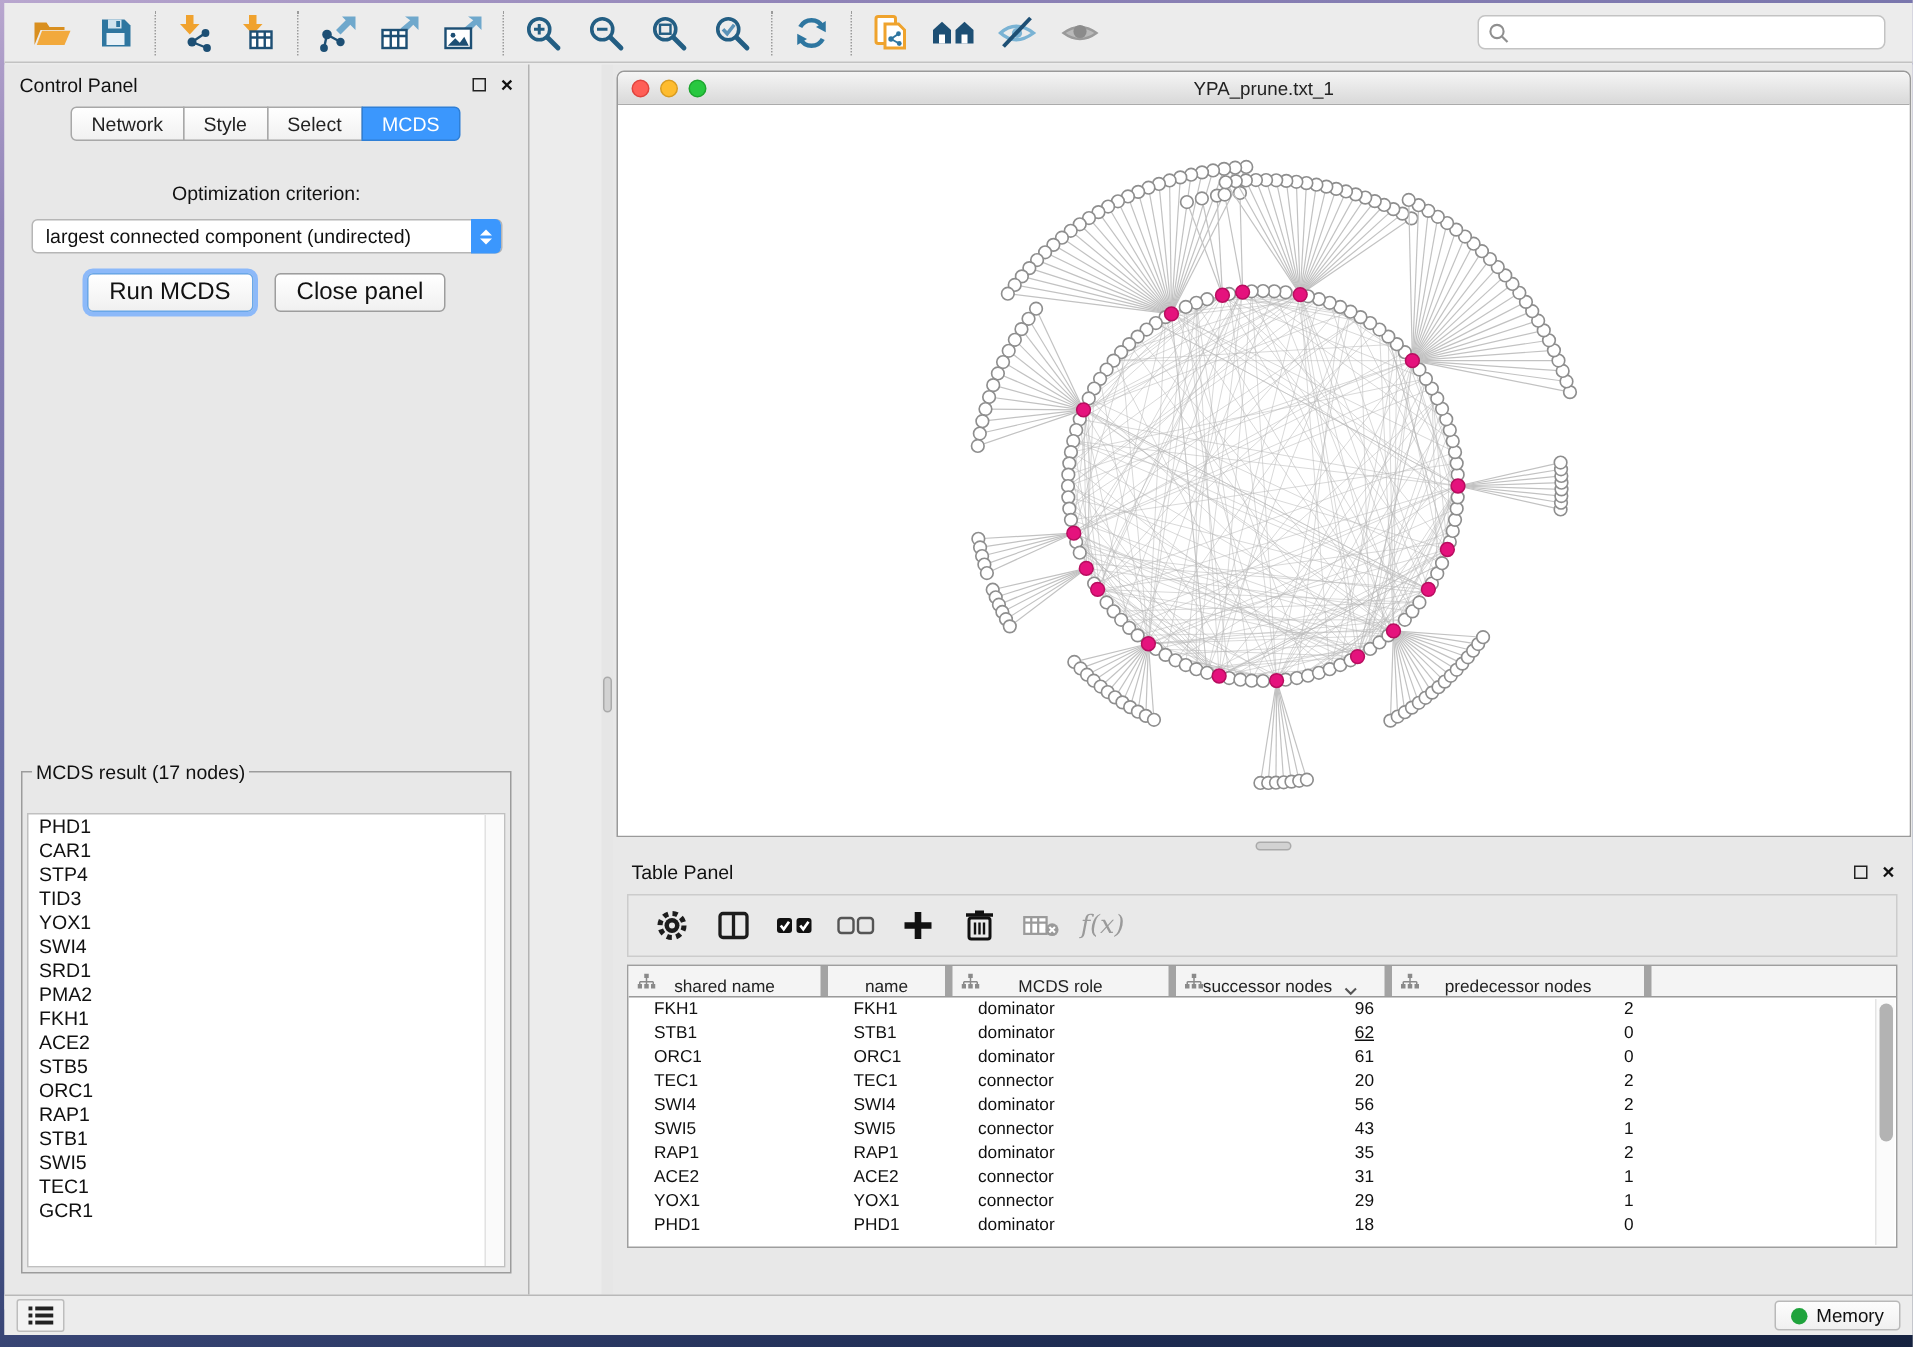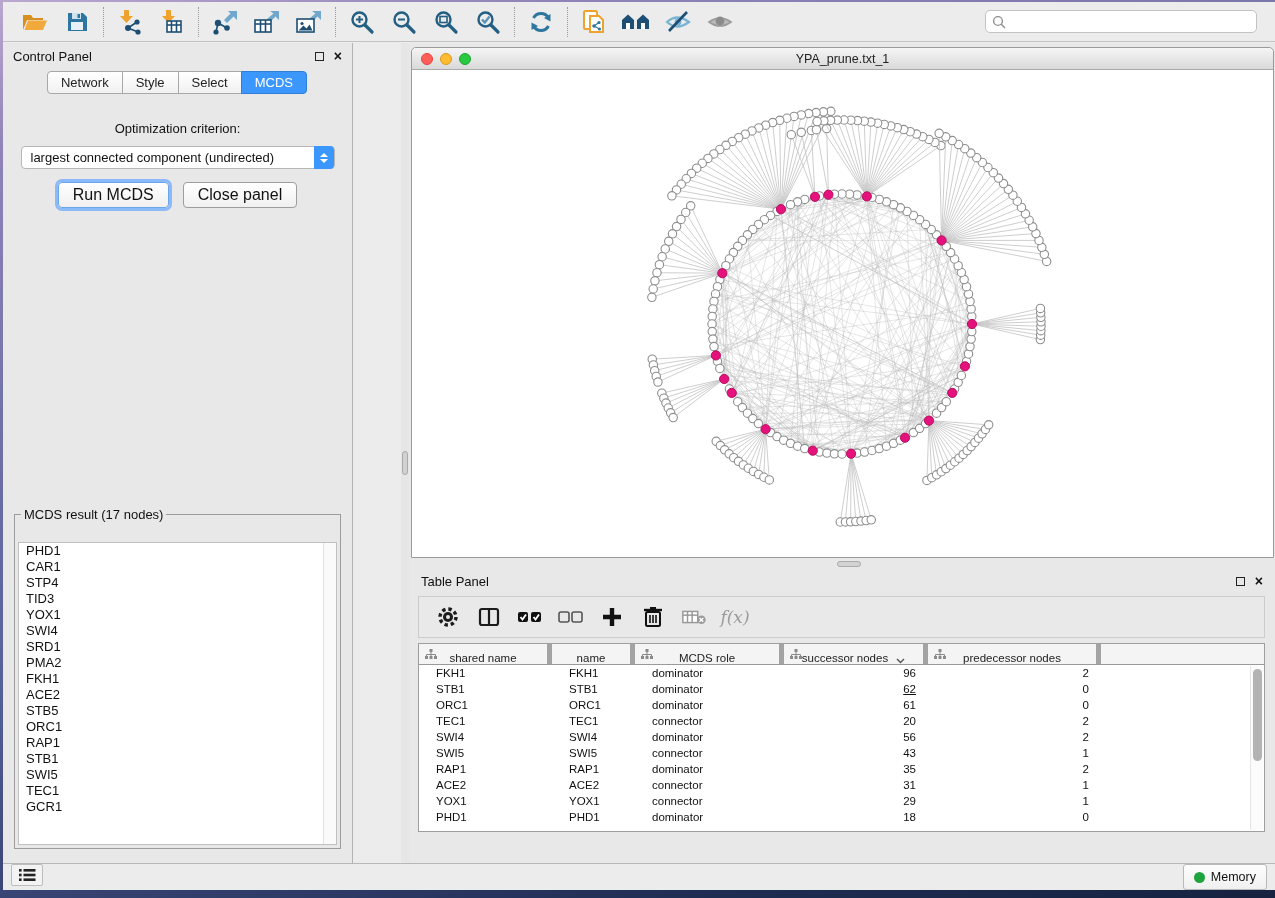--- a/index.html
+++ b/index.html
@@ -95,21 +95,21 @@
   .th .sortchev { margin-left:8px; }
   .trow { display:flex; height:16px; }
   .td { font-size:11.5px; color:#111; display:flex; align-items:center; padding-left:17px; }
   .td.num { justify-content:flex-end; padding-right:12px; padding-left:0; }
   .tscroll { position:absolute; right:1px; top:22px; bottom:1px; width:13px; background:#fbfbfb; border-left:1px solid #e4e4e4; }
   .tthumb { position:absolute; left:2px; top:3px; width:9px; height:92px; background:#b3b3b3; border-radius:5px; }
   .tp-tabs { position:absolute; left:50%; transform:translateX(-50%); top:791px; display:flex; }
 
   
   .statusbar { position:absolute; left:0; right:0; bottom:0; height:27px; background:#ececec;
-    border-top:1px solid #b8b8b8; display:flex; padding:0 8px; }
+    border-top:1px solid #b8b8b8; display:flex; align-items:center; padding:0 8px; }
   .stbtn { width:32px; height:22px; border:1px solid #bdbdbd; background:#f3f3f3; border-radius:2px;
     display:flex; align-items:center; justify-content:center; }
   .membtn { margin-left:auto; display:flex; align-items:center; gap:6px; border:1px solid #b9b9b9;
     background:linear-gradient(#fdfdfd,#f0f0f0); border-radius:3px; padding:2px 10px; font-size:12.5px; color:#111; }
   .memdot { width:11px; height:11px; border-radius:50%; background:#1fa33c; }
 </style>
 </head>
 <body>
 
 <div class="app">

